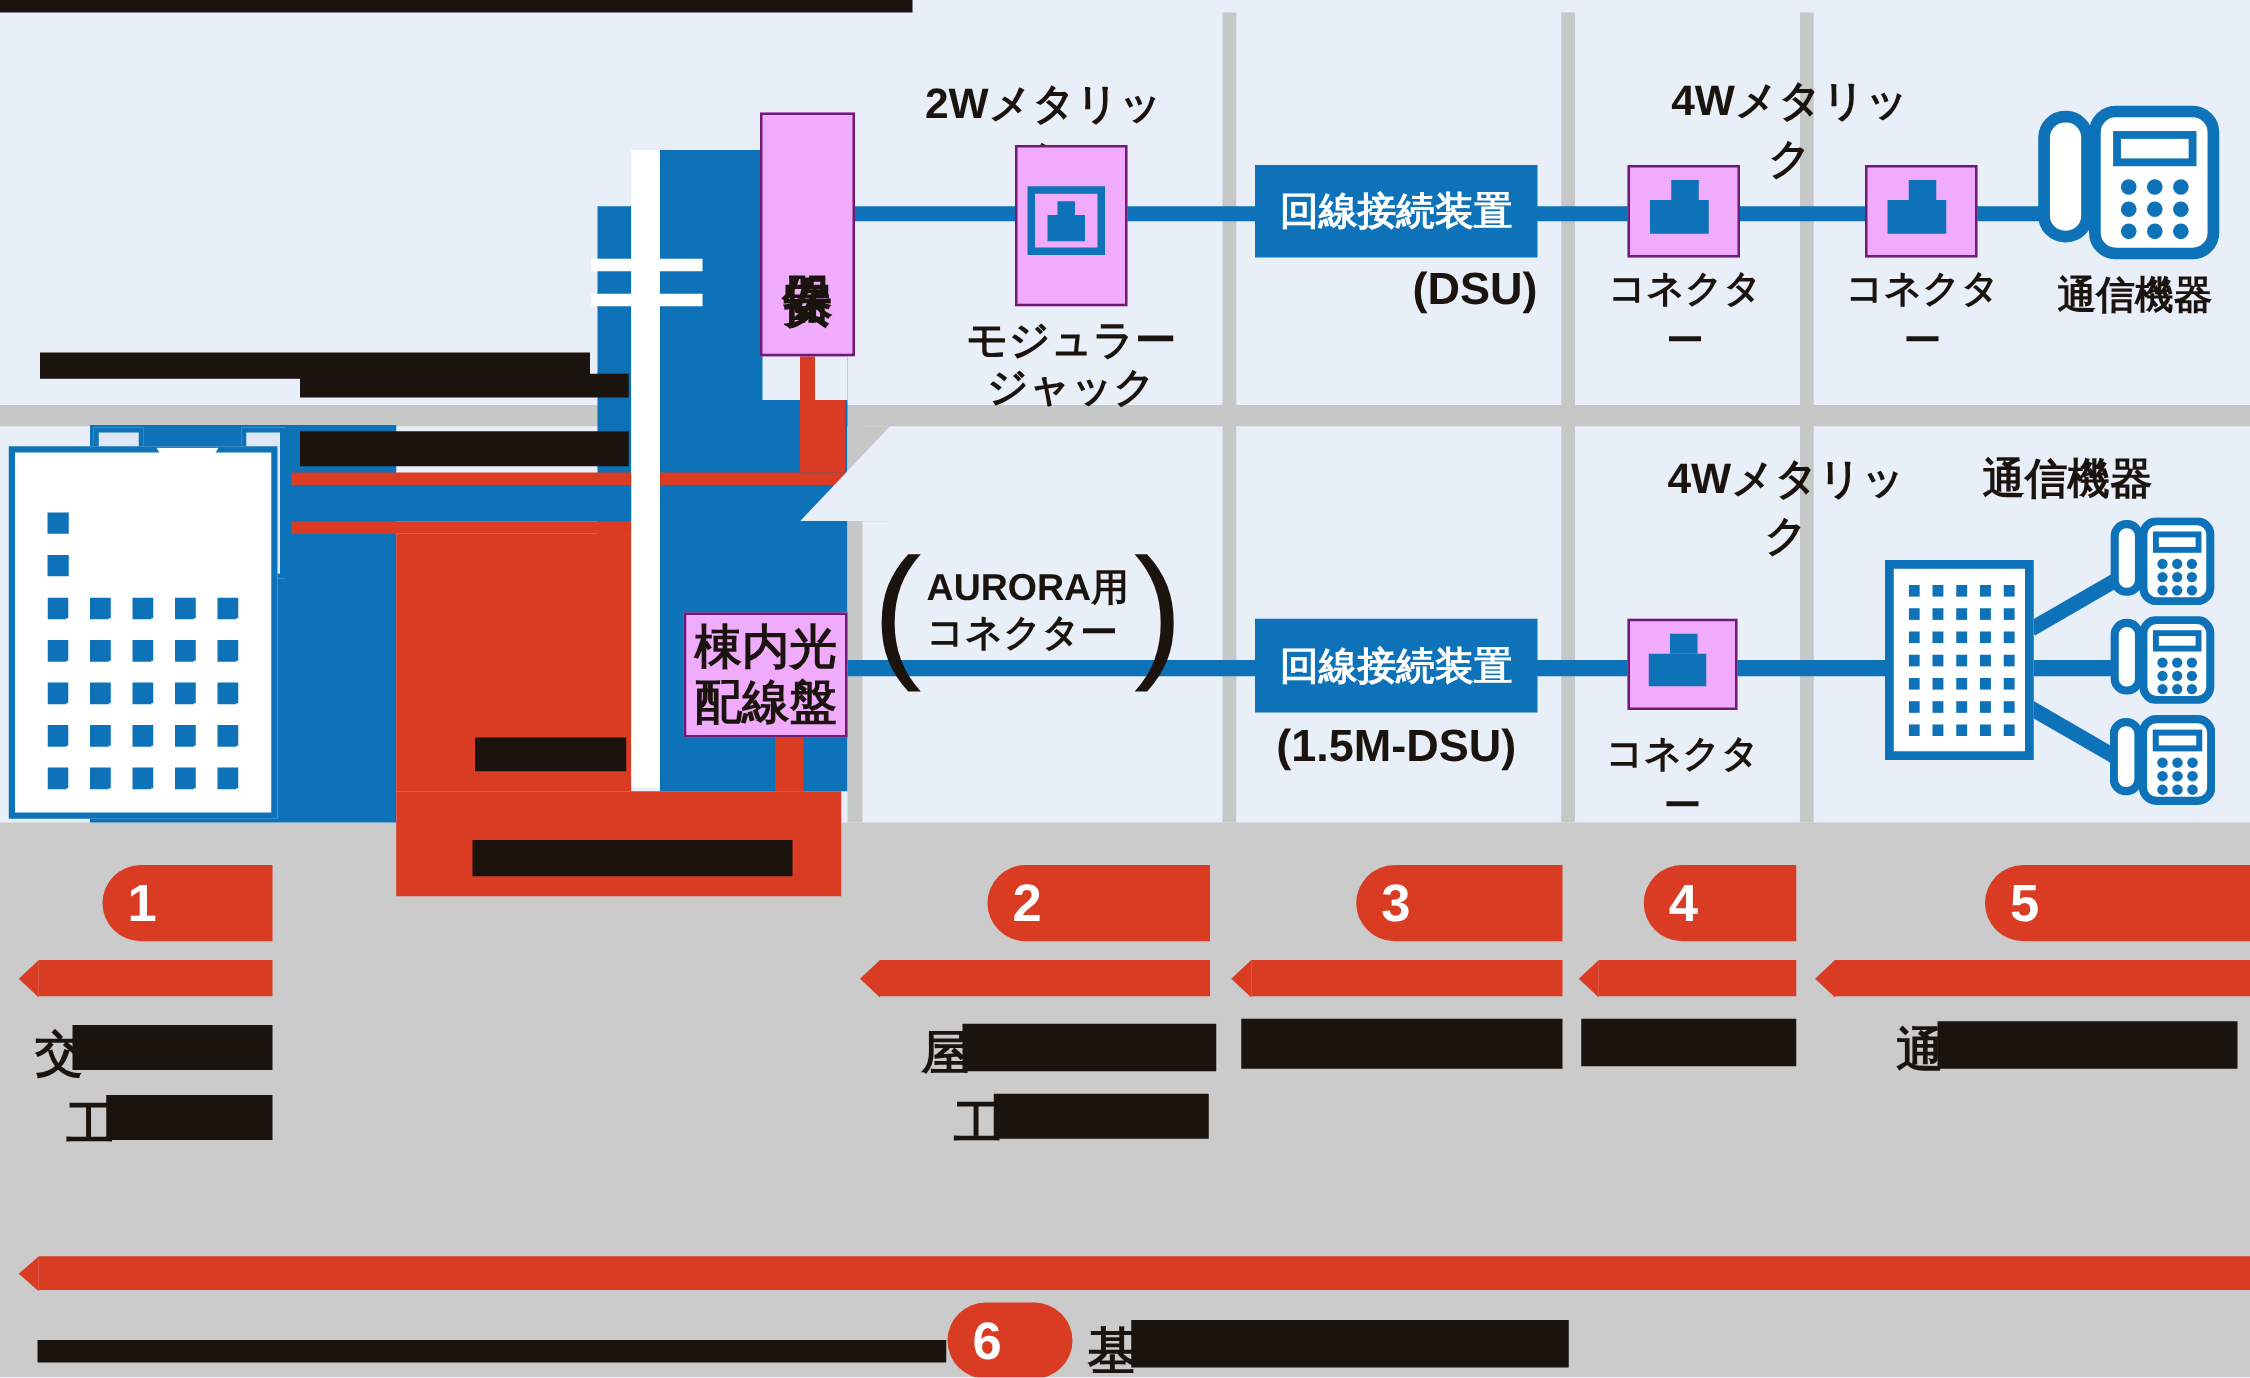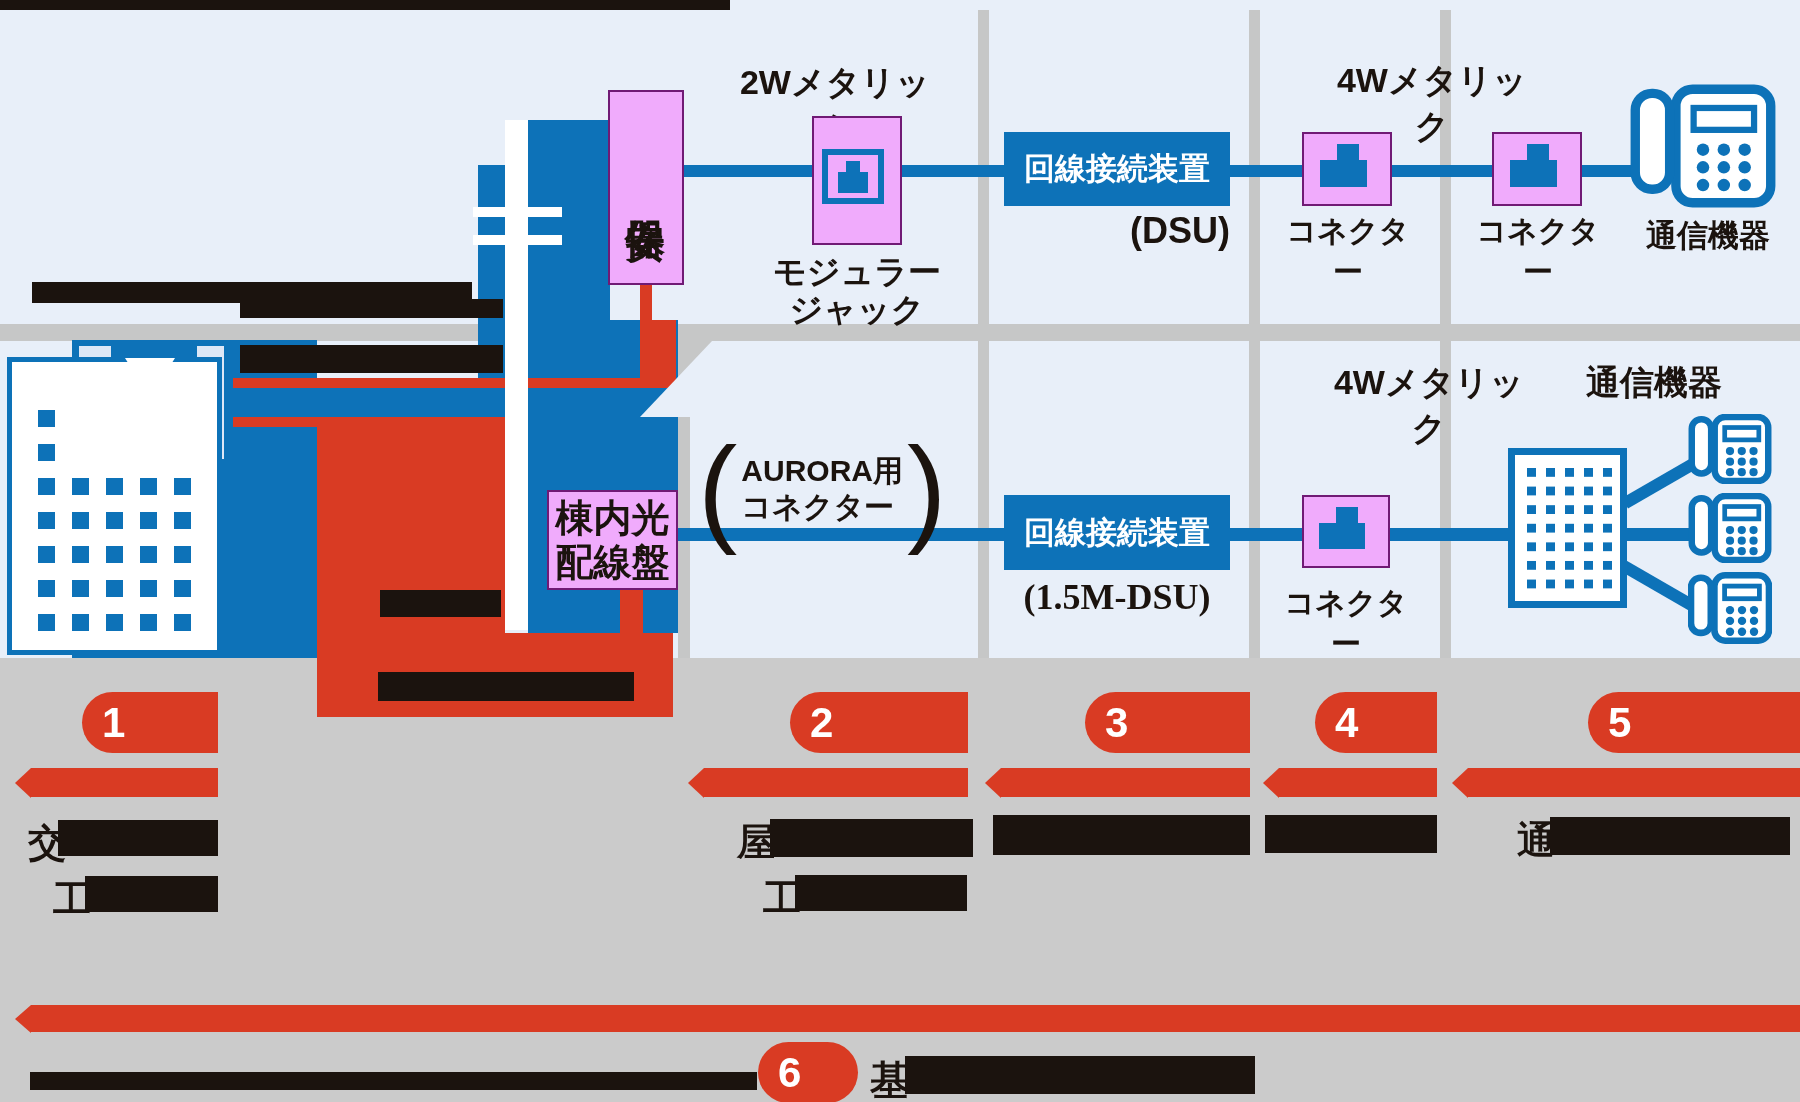--- a/index.html
+++ b/index.html
@@ -128,21 +128,21 @@
   </div>
 
   <div class="wbox" style="left:547px;top:490px;width:131px;height:100px;display:flex;align-items:center;justify-content:center;">
     <span class="lbl" style="position:static;font-size:38px;line-height:44px;">棟内光
 配線盤</span>
   </div>
 
   <div class="abs blue" style="left:1004px;top:495px;width:226px;height:75px;display:flex;align-items:center;justify-content:center;">
     <span style="color:#fff;font-size:31px;font-weight:600;">回線接続装置</span>
   </div>
-  <div class="lbl" style="left:990px;top:576px;width:254px;font-size:36px;font-family:Liberation Serif, serif;">(1.5M-DSU)</div>
+  <div class="lbl" style="left:990px;top:576px;width:254px;font-size:36px;">(1.5M-DSU)</div>
 
   <div class="wbox" style="left:1302px;top:495px;width:88px;height:73px;">
     <div class="abs blue" style="left:32px;top:10px;width:22px;height:16px;"></div>
     <div class="abs blue" style="left:15px;top:26px;width:46px;height:26px;"></div>
   </div>
   <div class="lbl" style="left:1270px;top:583px;width:152px;font-size:30px;">コネクター</div>
 
   <div class="lbl" style="left:1328px;top:360px;width:202px;font-size:34px;">4Wメタリック</div>
   <div class="lbl" style="left:1578px;top:360px;width:152px;font-size:34px;">通信機器</div>
 

